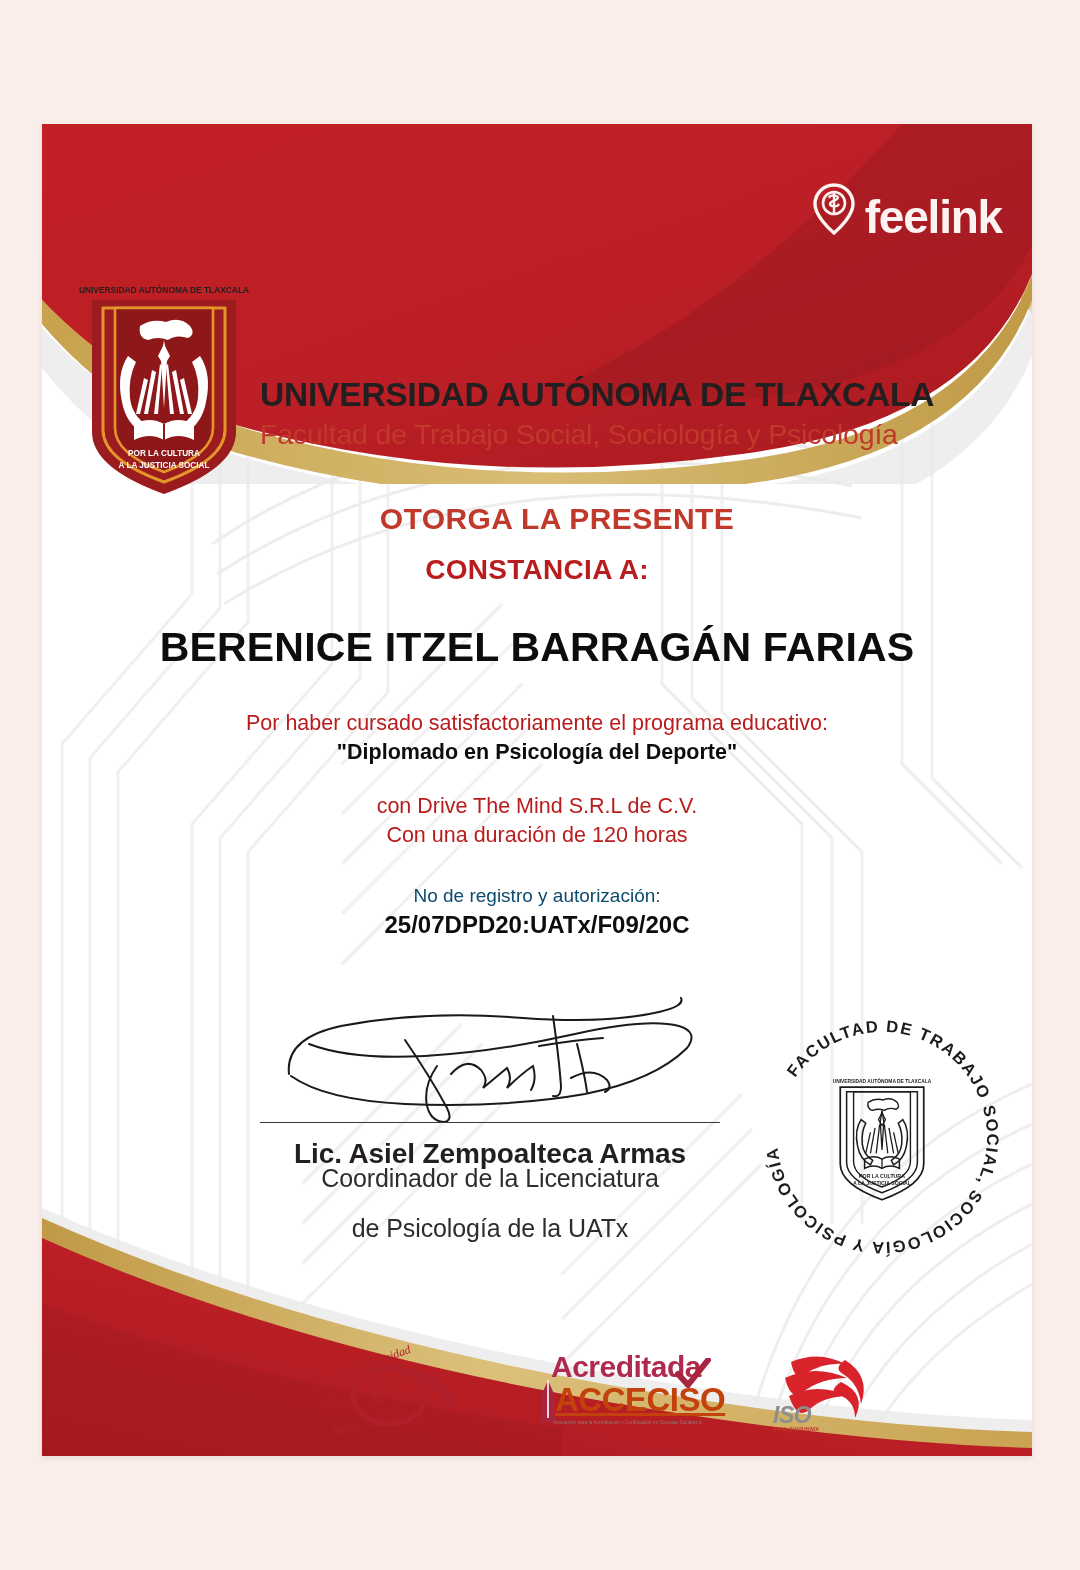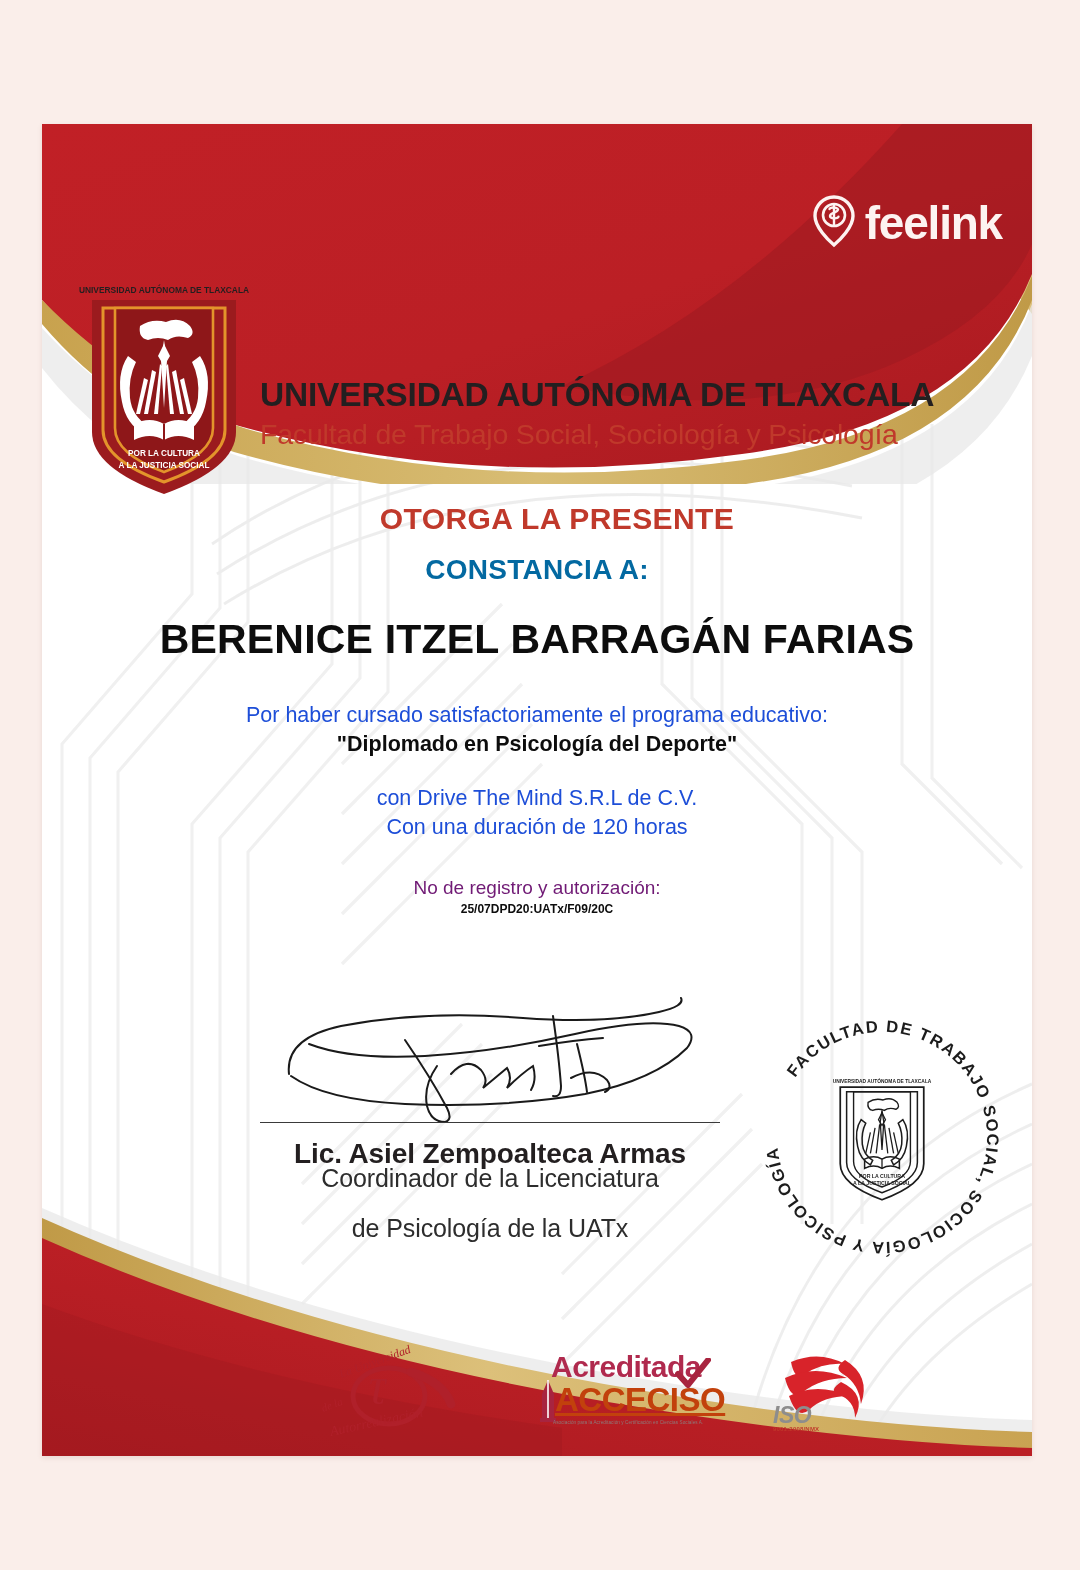--- a/index.html
+++ b/index.html
@@ -38,23 +38,23 @@
   .wm-svg { position:absolute; left:0; top:0; width:990px; height:1332px; }
 
   
   .top-band { position:absolute; left:0; top:0; width:990px; height:360px; overflow:hidden; }
   .bottom-band { position:absolute; left:0; bottom:0; width:990px; height:260px; overflow:hidden; }
 
   
   .feelink {
     position: absolute;
     right: 30px;
-    top: 70px;
+    top: 58px;
     display: flex;
-    align-items: center;
+    align-items: flex-end;
     gap: 9px;
     z-index: 7;
   }
   .feelink-word {
     color: #fdf3f1;
     font-size: 46px;
     font-weight: 700;
     letter-spacing: -1.2px;
     line-height: 1;
   }
@@ -108,46 +108,46 @@
     font-size: 30px;
     font-weight: 700;
     color: #c0392b;
     letter-spacing: 0.4px;
     margin-bottom: 18px;
     padding-left: 40px;
   }
   .constancia {
     font-size: 28px;
     font-weight: 700;
-    color: #0369a1;
+    color: #b91c1c;
     letter-spacing: 0.3px;
-    margin-bottom: 30px;
+    margin-bottom: 38px;
   }
   .recipient {
     font-size: 41px;
     font-weight: 700;
     color: #0d0d0d;
     letter-spacing: 0.2px;
     margin-bottom: 38px;
   }
   .line-normal {
     font-size: 21.5px;
-    color: #1d4ed8;
+    color: #b91c1c;
     line-height: 1.33;
   }
   .line-bold {
     font-size: 21.5px;
     font-weight: 700;
     color: #0d0d0d;
     line-height: 1.33;
   }
   .para-gap { height: 26px; }
   .para-gap-sm { height: 34px; }
-  .reg-label { font-size: 19px; color:#701a75; line-height:1.35;text-align:center; }
-  .reg-value { font-size: 12px; font-weight:700; color:#0d0d0d; line-height:1.35; }
+  .reg-label { font-size: 19px; color:#0c4a6e; line-height:1.35;text-align:center; }
+  .reg-value { font-size: 24px; font-weight:700; color:#0d0d0d; line-height:1.35; }
 
   
   .sig-area {
     position: absolute;
     left: 0;
     top: 890px;
     width: 990px;
     z-index: 6;
   }
   .sig-wrap {

